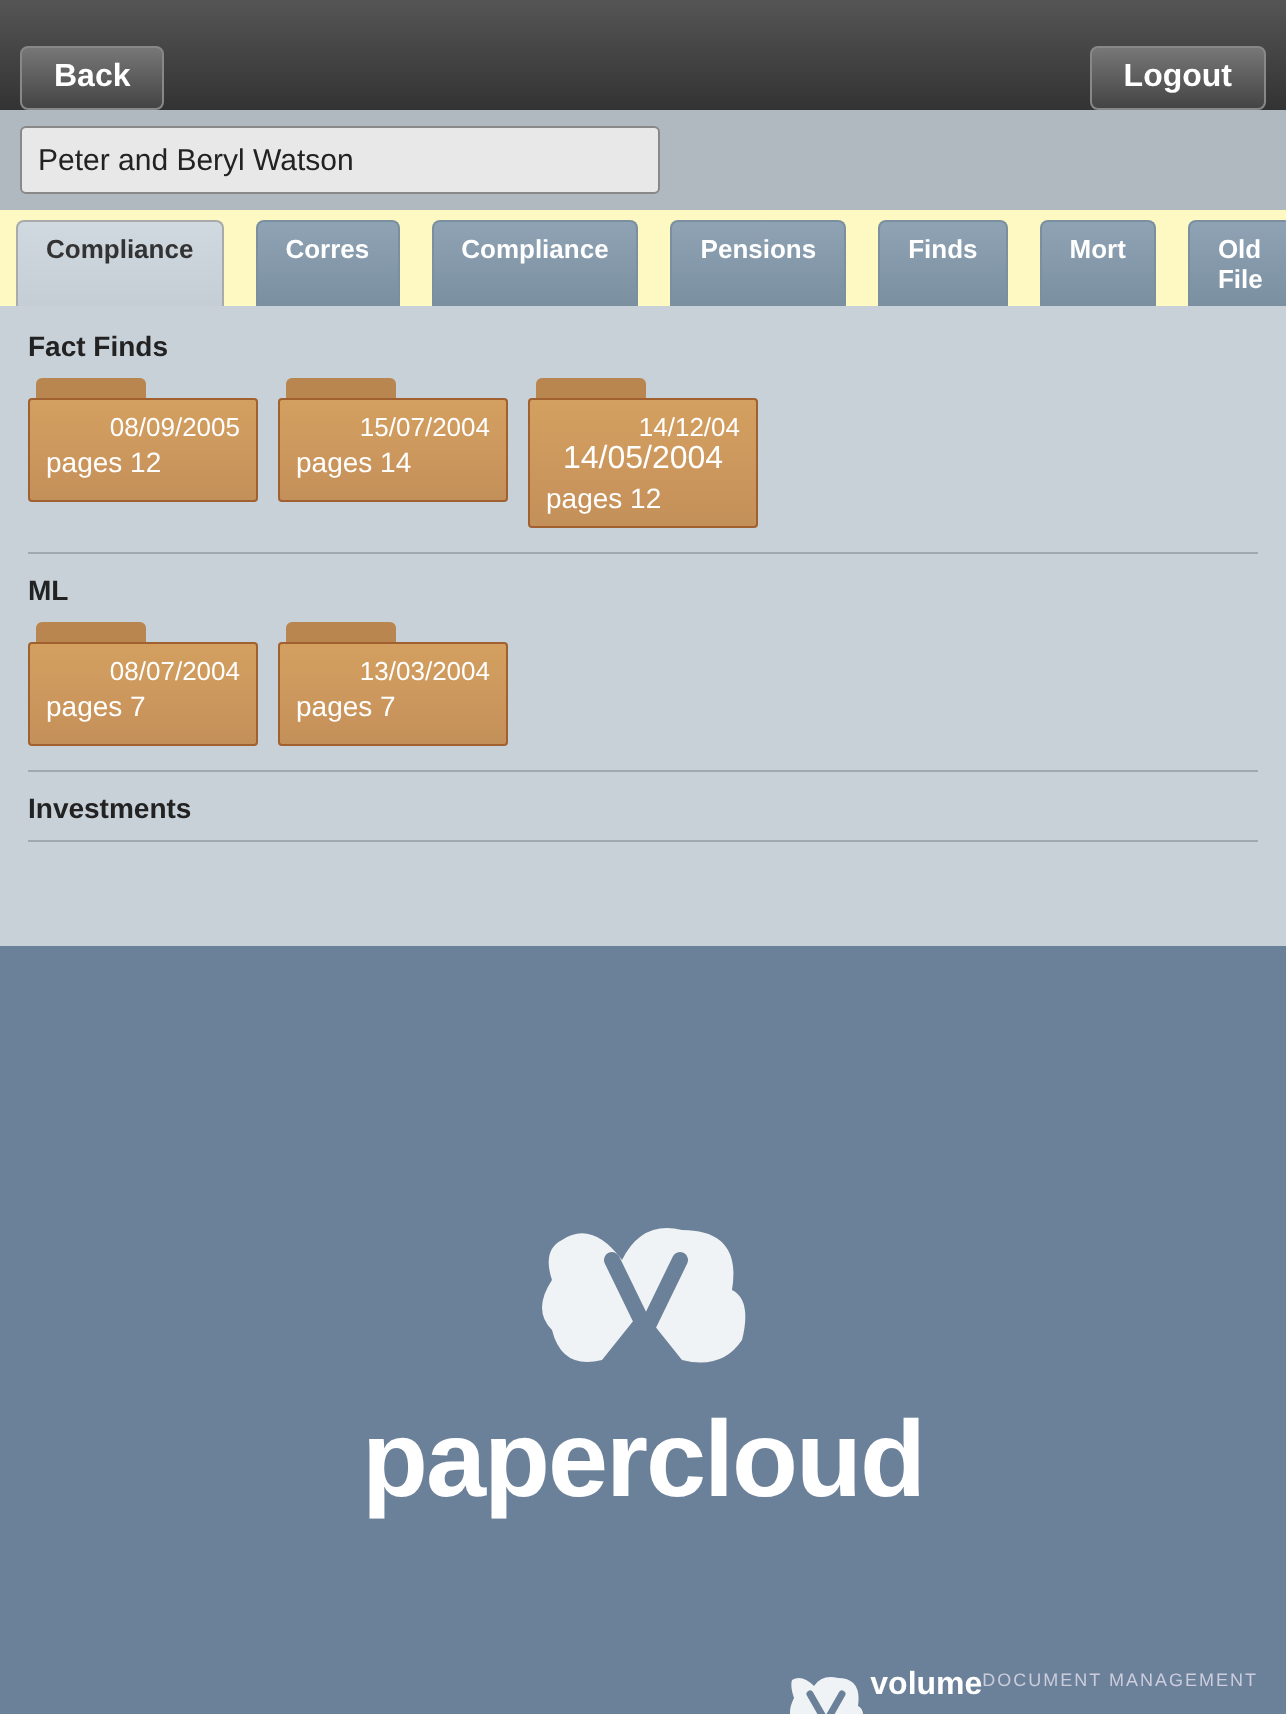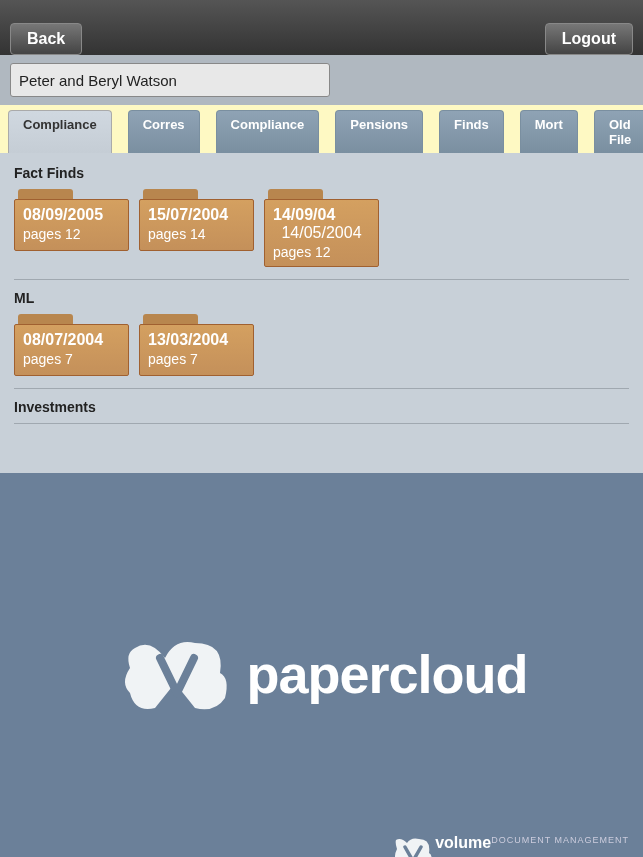--- a/index.html
+++ b/index.html
@@ -111,24 +111,24 @@
       margin-left: 4px;
     }
     .folder-body {
       background: linear-gradient(to bottom, #d4a060, #c4905a);
       border: 1px solid #a06030;
       border-radius: 2px;
       padding: 6px 8px 6px 8px;
       min-height: 52px;
     }
     .folder-date {
-      font-size: 16px;
-      font-weight: bold;
-      color: #fff;
-      text-align: left;
+      font-size: 13px;
+      font-weight: normal;
+      color: #fff;
+      text-align: right;
     }
     .folder-date-secondary {
       font-size: 16px;
       color: #fff;
       text-align: center;
     }
     .folder-pages {
       font-size: 14px;
       color: #fff;
       margin-top: 2px;
@@ -148,20 +148,21 @@
       flex-direction: column;
       align-items: center;
       justify-content: center;
       height: 410px;
       position: relative;
     }
 
     
     .papercloud-logo {
       display: flex;
+      flex-direction: column;
       align-items: center;
       justify-content: space-between;
       gap: 11px;
     }
     .papercloud-icon {
       width: 120px;
       height: 100px;
     }
     .papercloud-text {
       font-size: 54px;
@@ -236,21 +237,21 @@
       <div class="folder-item">
         <div class="folder-tab"></div>
         <div class="folder-body">
           <div class="folder-date">15/07/2004</div>
           <div class="folder-pages">pages 14</div>
         </div>
       </div>
       <div class="folder-item">
         <div class="folder-tab"></div>
         <div class="folder-body">
-          <div class="folder-date">14/09/04</div>
+          <div class="folder-date">14/12/04</div>
           <div class="folder-date-secondary">14/05/2004</div>
           <div class="folder-pages">pages 12</div>
         </div>
       </div>
     </div>
     <hr class="separator">
     <div class="section-label">ML</div>
     <div class="folder-row">
       <div class="folder-item">
         <div class="folder-tab"></div>

